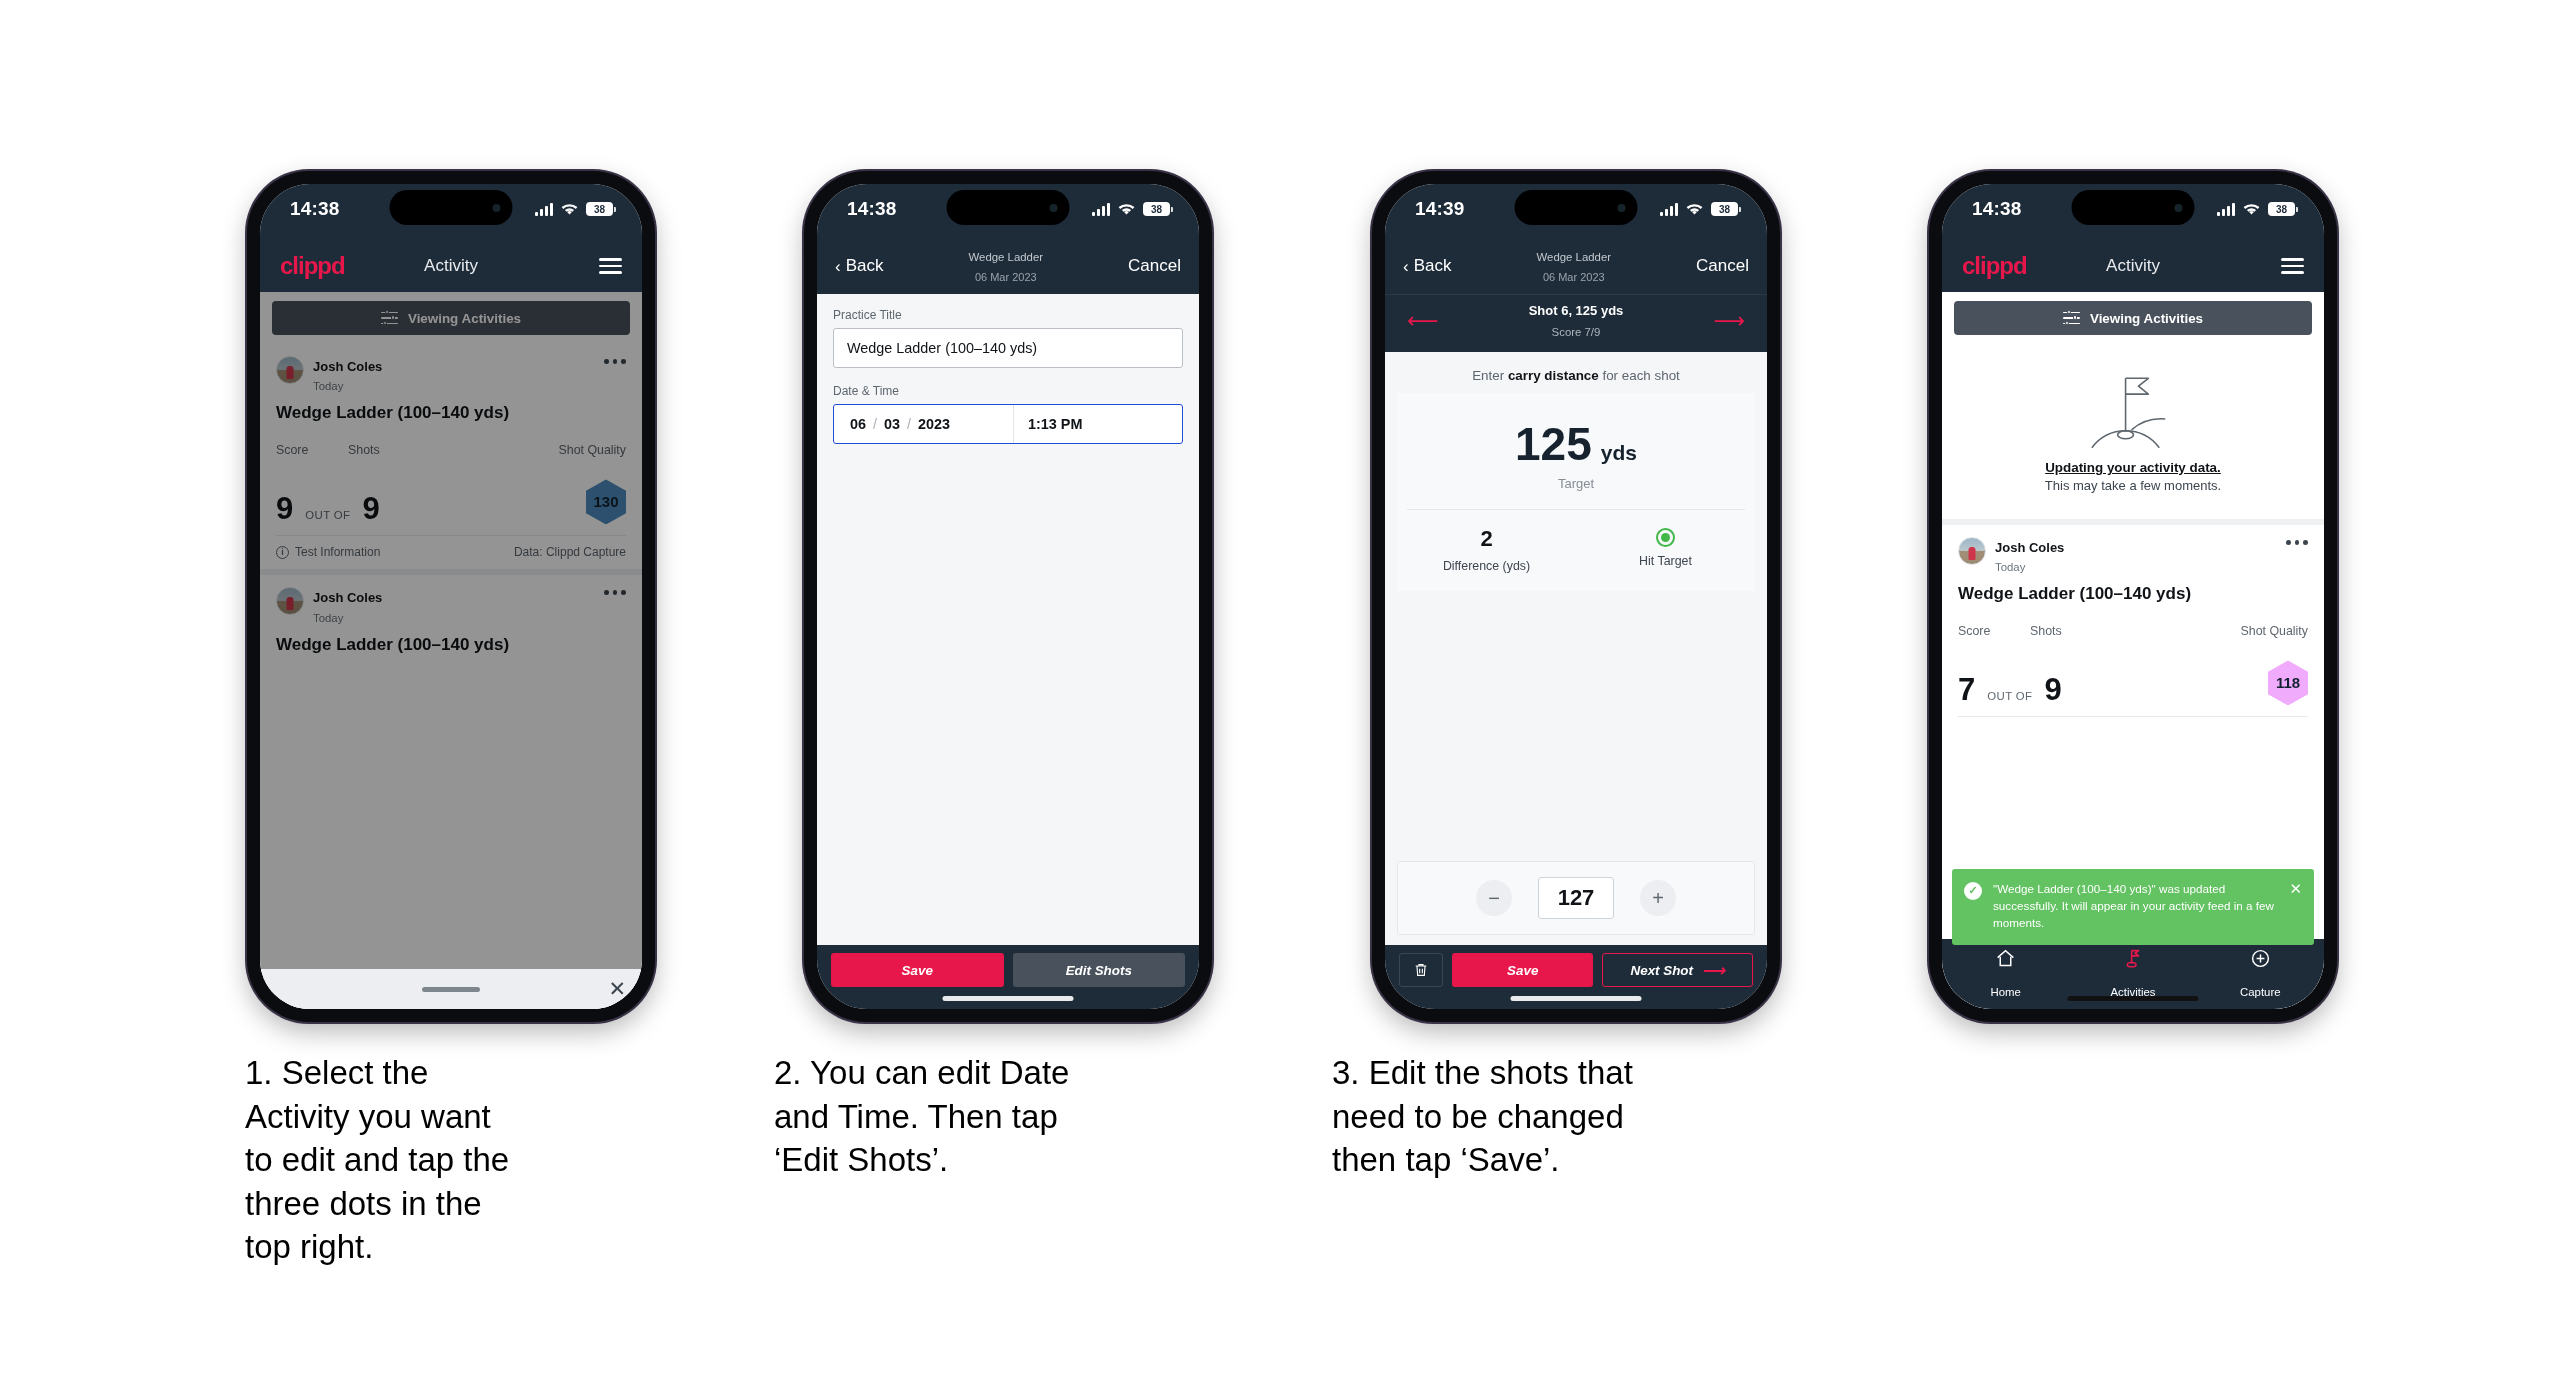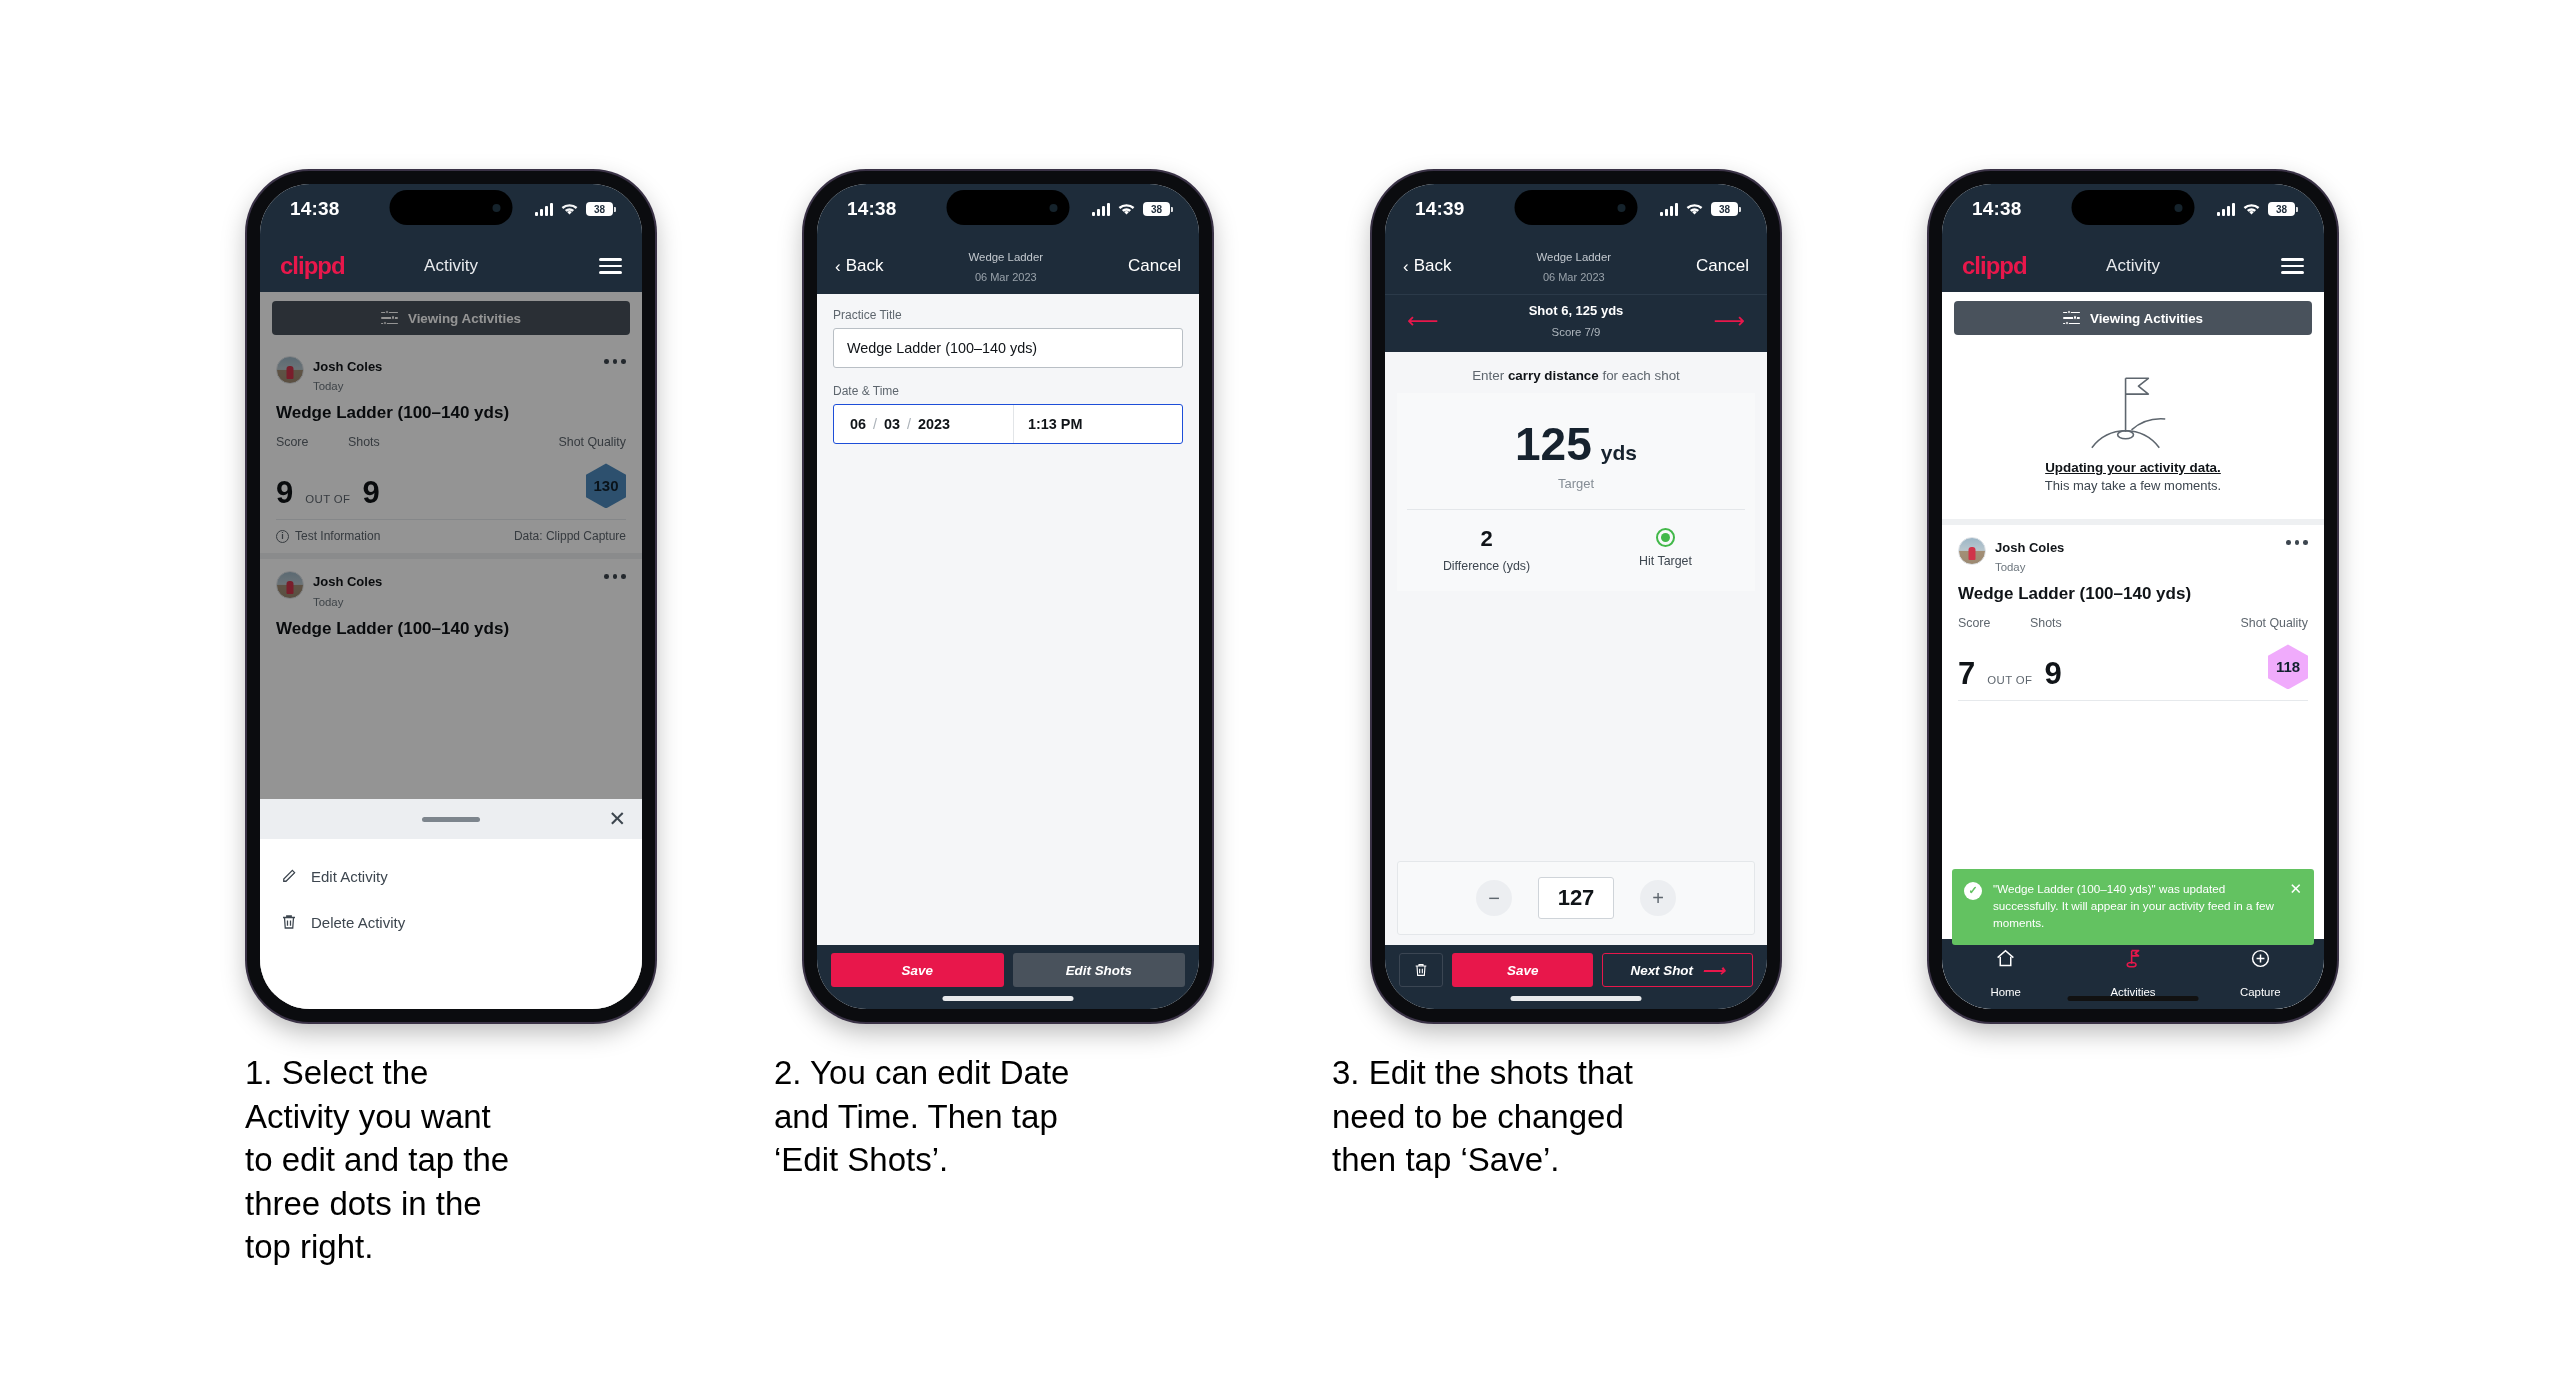--- a/index.html
+++ b/index.html
@@ -127,21 +127,21 @@
     content:""; position:absolute; left:50%; top:34%; transform:translateX(-50%);
     width:7px; height:13px; background:#d0344a; border-radius:3px 3px 1px 1px;
   }
   .who { margin-left:9px; line-height:1.2; }
   .who .nm { font-size:13px; font-weight:700; color:#101418; }
   .who .dt { font-size:11.4px; color:#6c757d; }
   .dots { margin-left:auto; display:flex; gap:4px; padding-top:3px;}
   .dots i { width:4.6px; height:4.6px; border-radius:50%; background:#3d464f; display:block;}
   .card-title { font-size:17px; font-weight:700; color:#101418; margin:9px 0 2px; }
 
-  .stats { display:flex; align-items:flex-end; margin-top:12px; }
+  .stats { display:flex; align-items:flex-end; margin-top:20px; }
   .stat-lbl { font-size:12.4px; color:#5e666e; }
   .st-score { width:72px; }
   .st-shots { width:96px; }
   .st-q { margin-left:auto; text-align:right; }
   .stat-row { display:flex; align-items:baseline; margin-top:2px; }
   .big { font-size:31px; font-weight:700; color:#101418; line-height:1; }
   .outof { font-size:11.4px; color:#5e666e; margin:0 12px; letter-spacing:0.4px; }
   .hex {
     width:40px; height:45px; display:flex; align-items:center; justify-content:center;
     font-size:15px; font-weight:700; color:#12212e;
@@ -400,34 +400,20 @@
           <div class="card-title">Wedge Ladder (100–140 yds)</div>
         </div>
 
         <div class="dim"></div>
 
         <div class="sheet">
           <div class="sheet-top">
             <span class="grab"></span>
             <span class="sheet-x">✕</span>
           </div>
-          <div class="sheet-body">
-            <div class="sheet-item">
-              <svg class="sheet-ico" viewBox="0 0 24 24" fill="none" stroke="#3d464f" stroke-width="1.7">
-                  <path d="M16.5 4.5l3 3L8 19H5v-3z"></path>
-                </svg>
-              <span>Edit Activity</span>
-            </div>
-            <div class="sheet-item">
-              <svg class="sheet-ico" viewBox="0 0 24 24" fill="none" stroke="#3d464f" stroke-width="1.7">
-                  <path d="M4 6h16M9 6V4h6v2M6 6l1 14h10l1-14M10 10v7M14 10v7"></path>
-                </svg>
-              <span>Delete Activity</span>
-            </div>
-          </div>
         </div>
       </div>
     </div>
   </div>
 
   <div class="phone" style="left:804px; top:171px;">
     <div class="screen">
 
       <div class="statusbar">
         <span class="sb-time">14:38</span>

